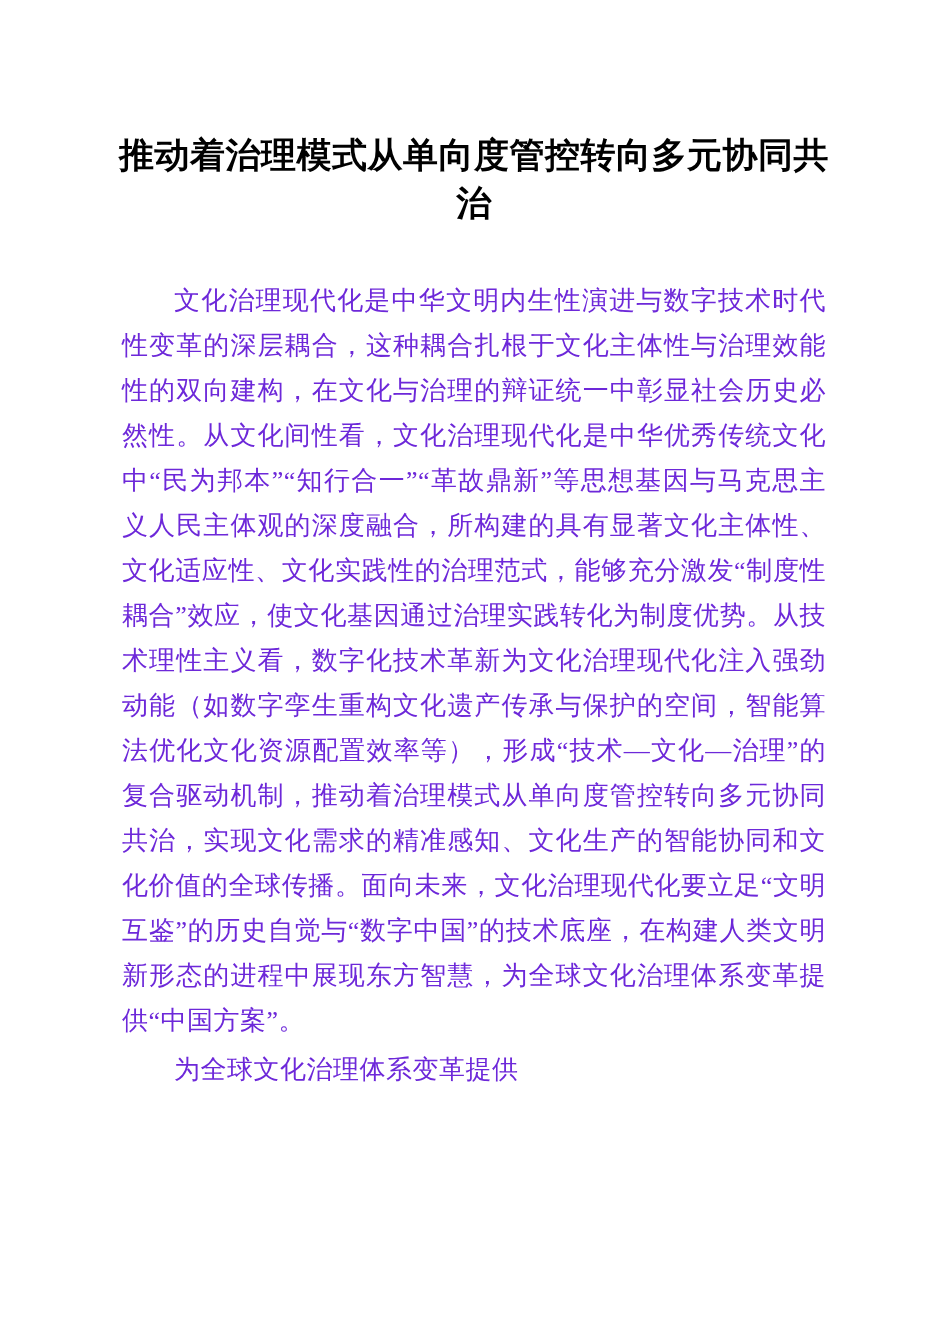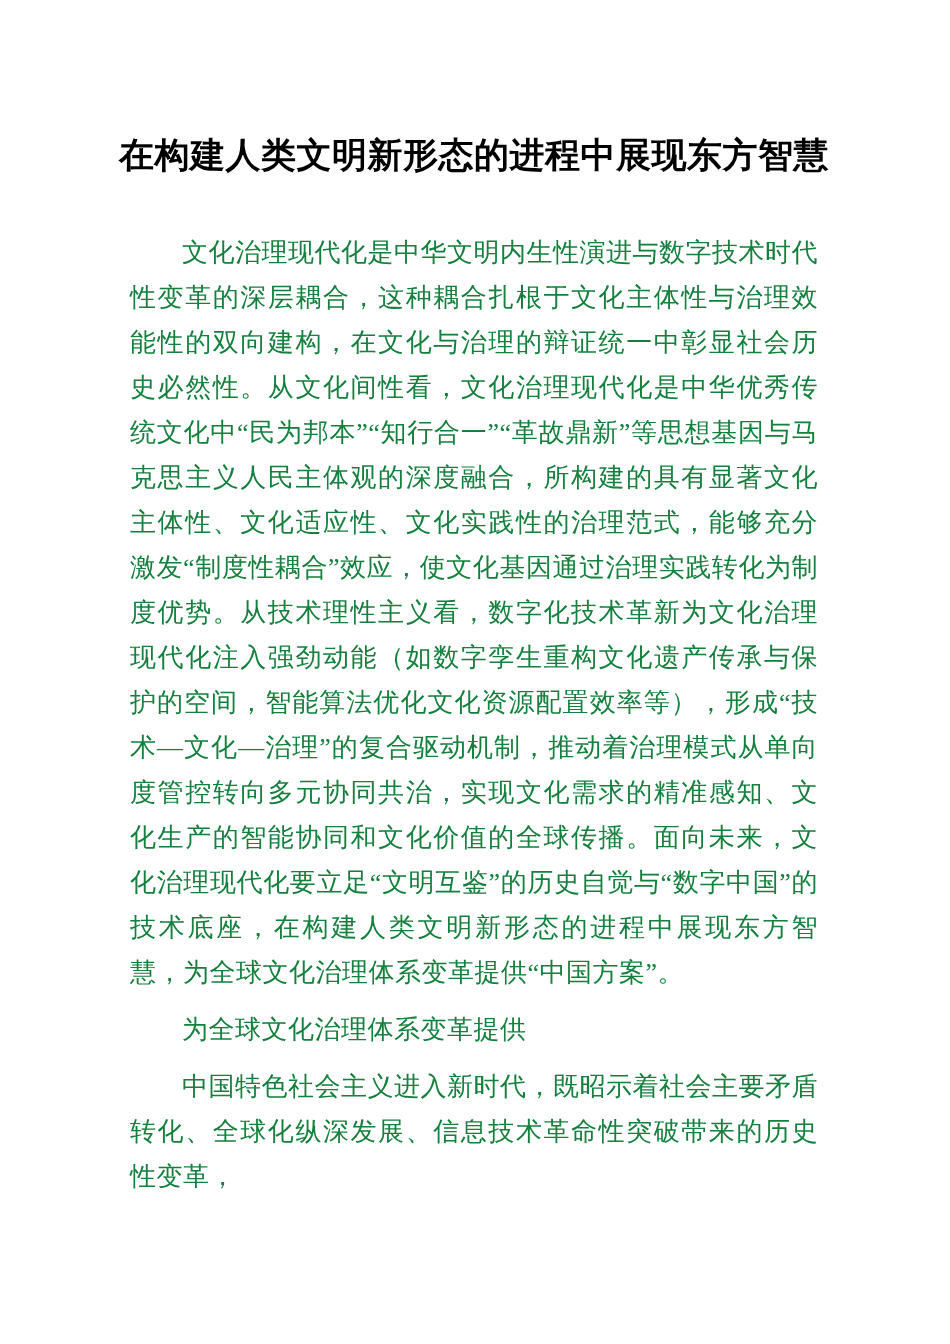--- a/index.html
+++ b/index.html
@@ -24,33 +24,32 @@
   .doc-title {
     margin: 0 0 50px 0;
     font-size: 35px;
     font-weight: bold;
     line-height: 48px;
     text-align: center;
     letter-spacing: 0.5px;
     color: #000000;
   }
   .doc-body p {
-    margin: 12px;
+    margin: 4px;
     font-size: 26px;
     line-height: 45px;
     text-align: justify;
     text-justify: inter-ideograph;
     text-indent: 2em;
     letter-spacing: 0.5px;
-    color: #15803d;
+    color: #6d28d9;
   }
 </style>
 </head>
 <body>
 
 <div class="page">
-  <h1 class="doc-title">在构建人类文明新形态的进程中展现东方智慧</h1>
+  <h1 class="doc-title">推动着治理模式从单向度管控转向多元协同共治</h1>
   <div class="doc-body">
     <p>文化治理现代化是中华文明内生性演进与数字技术时代性变革的深层耦合，这种耦合扎根于文化主体性与治理效能性的双向建构，在文化与治理的辩证统一中彰显社会历史必然性。从文化间性看，文化治理现代化是中华优秀传统文化中“民为邦本”“知行合一”“革故鼎新”等思想基因与马克思主义人民主体观的深度融合，所构建的具有显著文化主体性、文化适应性、文化实践性的治理范式，能够充分激发“制度性耦合”效应，使文化基因通过治理实践转化为制度优势。从技术理性主义看，数字化技术革新为文化治理现代化注入强劲动能（如数字孪生重构文化遗产传承与保护的空间，智能算法优化文化资源配置效率等），形成“技术—文化—治理”的复合驱动机制，推动着治理模式从单向度管控转向多元协同共治，实现文化需求的精准感知、文化生产的智能协同和文化价值的全球传播。面向未来，文化治理现代化要立足“文明互鉴”的历史自觉与“数字中国”的技术底座，在构建人类文明新形态的进程中展现东方智慧，为全球文化治理体系变革提供“中国方案”。</p>
     <p>为全球文化治理体系变革提供</p>
-    <p>中国特色社会主义进入新时代，既昭示着社会主要矛盾转化、全球化纵深发展、信息技术革命性突破带来的历史性变革，</p>
   </div>
 </div>
 
 </body></html>

